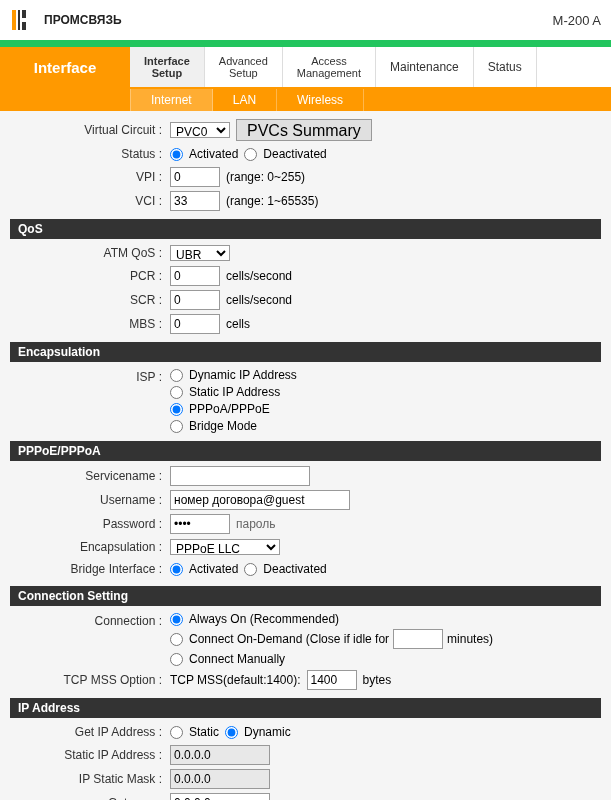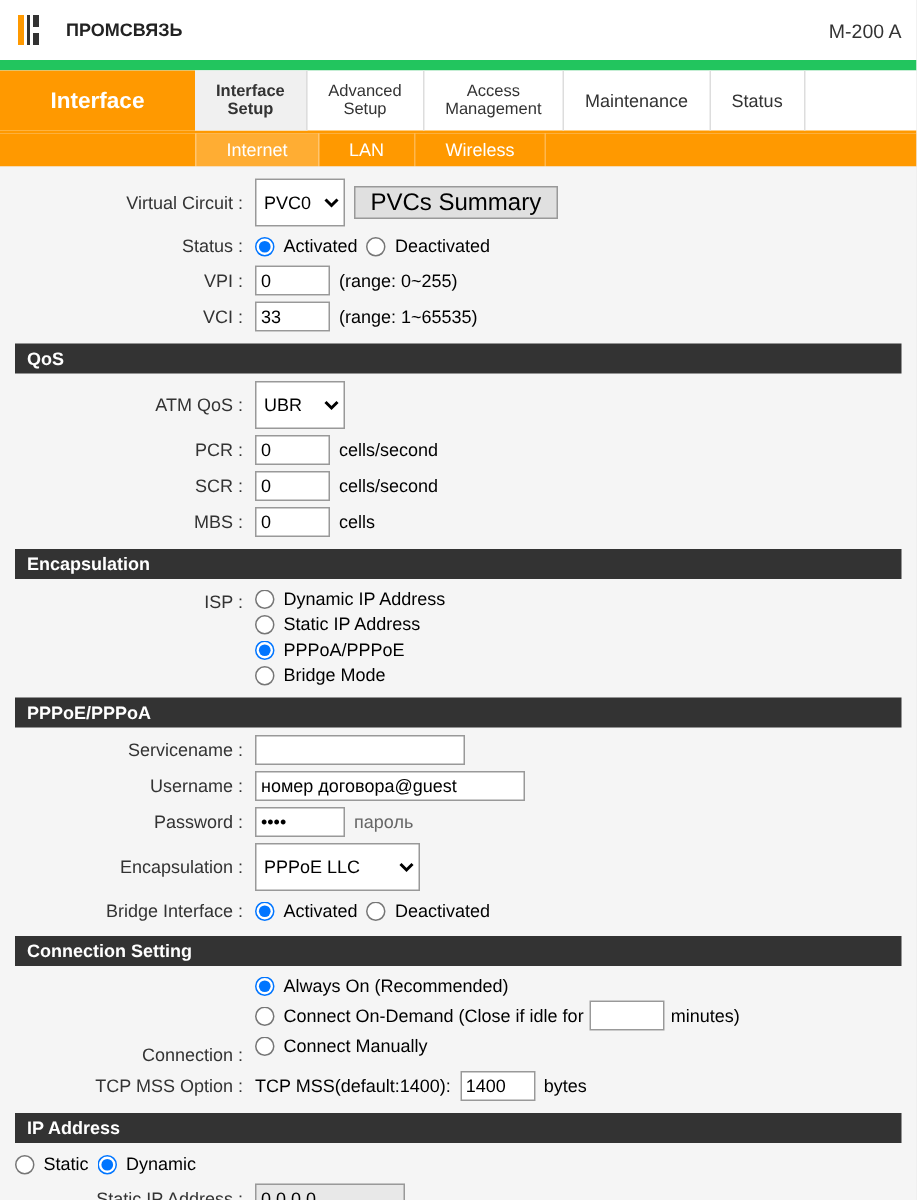--- a/index.html
+++ b/index.html
@@ -23,21 +23,21 @@
 
     .content { background: #f5f5f5; padding: 6px 10px; }
     .section-header { background: #333; color: #fff; font-size: 12px; font-weight: bold; padding: 3px 8px; margin: 6px 0 3px 0; }
 
     .form-row { display: flex; align-items: center; padding: 2px 0; min-height: 22px; }
     .form-label { text-align: right; width: 160px; padding-right: 8px; color: #333; flex-shrink: 0; }
     .form-field { flex: 1; display: flex; align-items: center; gap: 6px; flex-wrap: wrap; }
 
     input[type="text"] { border: 1px solid #999; padding: 1px 3px; height: 20px; font-size: 12px; background: #fff; }
     input[type="password"] { border: 1px solid #999; padding: 1px 3px; height: 20px; font-size: 12px; background: #fff; width: 60px; }
-    select { border: 1px solid #999; padding: 1px; height: 32px; font-size: 12px; background: #fff; }
+    select { border: 1px solid #999; padding: 1px; height: 16px; font-size: 12px; background: #fff; }
     input[type="radio"] { margin: 0 2px 0 0; }
 
     .btn { background: #e0e0e0; border: 1px solid #999; padding: 2px 10px; cursor: pointer; font-size: 16px; height: 22px; }
     .small-input { width: 50px; }
     .medium-input { width: 100px; }
     .large-input { width: 140px; }
 
     .password-hint { color: #666; font-size: 12px; }
 
     .radio-group { display: flex; align-items: center; gap: 4px; }
@@ -220,21 +220,21 @@
       <label class="radio-group">
         <input type="radio" name="bridge" style="">
         <span>Deactivated</span>
       </label>
     </div>
   </div>
 
   <div class="section-header">Connection Setting</div>
 
   <div class="form-row" style="align-items:flex-start; padding-top:3px;">
-    <div class="form-label" style="padding-top:2px;margin-top:44px;">Connection :</div>
+    <div class="form-label" style="padding-top:2px;">Connection :</div>
     <div class="form-field" style="flex-direction:column; align-items:flex-start; gap:3px;">
       <label class="radio-group">
         <input type="radio" name="connection" checked="" style="">
         <span>Always On (Recommended)</span>
       </label>
       <label class="radio-group">
         <input type="radio" name="connection" style="">
         <span>Connect On-Demand (Close if idle for</span>
         <input type="text" class="small-input" value="" style="">
         <span>minutes)</span>
@@ -251,20 +251,21 @@
     <div class="form-field">
       <span>TCP MSS(default:1400):</span>
       <input type="text" class="small-input" value="1400" style="">
       <span>bytes</span>
     </div>
   </div>
 
   <div class="section-header">IP Address</div>
 
   <div class="form-row">
+    <div class="form-label">Get IP Address :</div>
     <div class="form-field">
       <label class="radio-group">
         <input type="radio" name="getip" style="">
         <span>Static</span>
       </label>
       <label class="radio-group">
         <input type="radio" name="getip" checked="" style="">
         <span>Dynamic</span>
       </label>
     </div>

